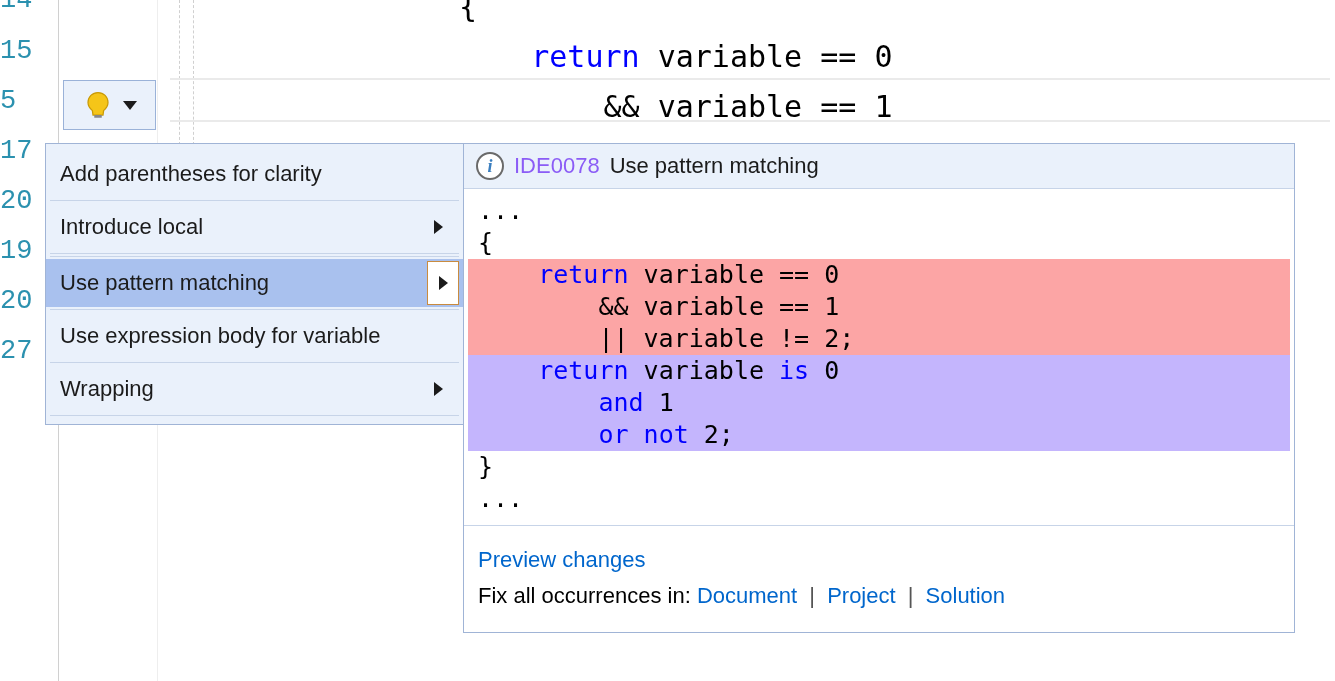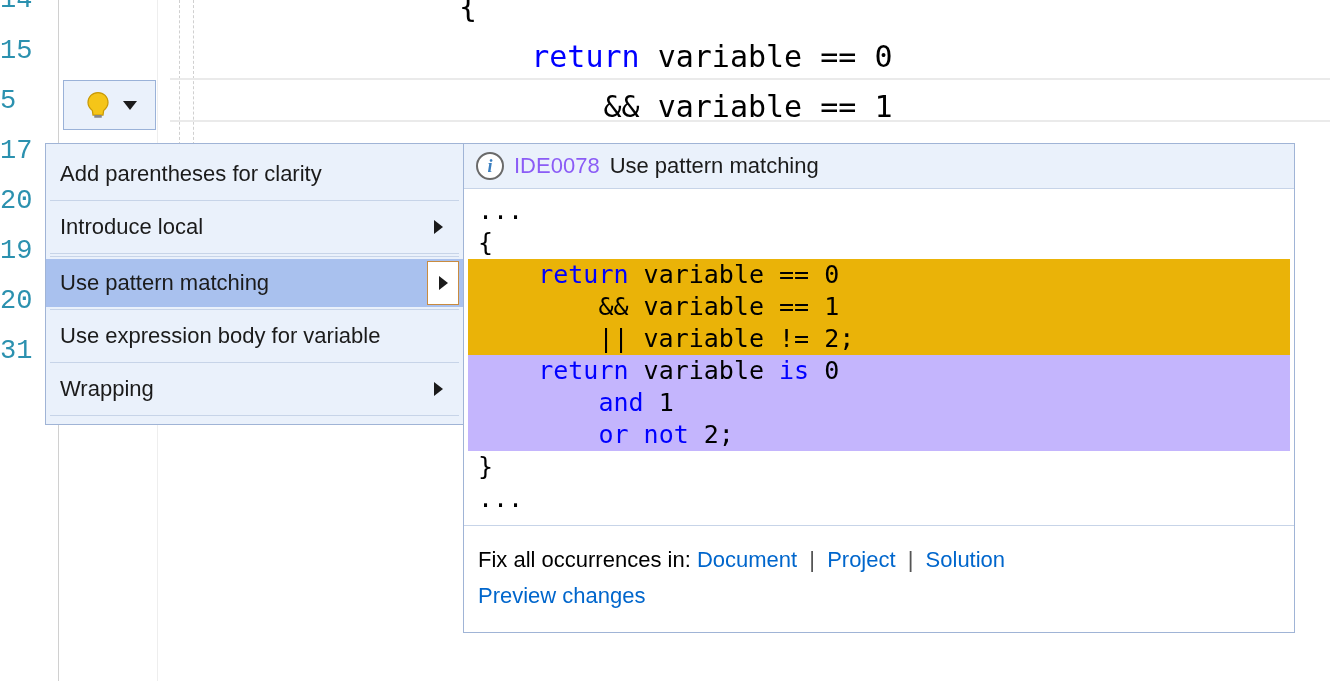--- a/index.html
+++ b/index.html
@@ -170,21 +170,21 @@
   .diag-msg { color: #1b1b1b; }
 
   .diff {
     padding: 6px 14px 10px 14px;
     font-family: Consolas, monospace;
     font-size: 25px;
     line-height: 32px;
     white-space: pre;
   }
   .diff-line { padding: 0 10px; margin-left: -10px; margin-right: -10px;}
-  .del { background: #eab308; }
+  .del { background: #fca5a5; }
   .add { background: #c4b5fd; }
   .kw2 { color: #0000ff; }
 
   .preview-footer {
     border-top: 1px solid #c7d4e8;
     padding: 16px 14px 18px 14px;
     font-size: 22px;
     line-height: 36px;
   }
   .link { color: #0066cc; }
@@ -199,21 +199,21 @@
 <div class="current-line"></div>
 
 <div class="gutter">
   <div class="ln14">14</div>
   <div>15</div>
   <div>5</div>
   <div>17</div>
   <div>20</div>
   <div>19</div>
   <div>20</div>
-  <div>31</div>
+  <div>27</div>
 </div>
 
 <div class="code"><span>                {</span>
                     <span class="kw">return</span><span> variable == 0</span>
 <span>                        &amp;&amp; variable == 1</span></div>
 
 <div class="bulb-btn">
   <svg viewBox="0 0 24 24">
     <path fill="#f5c518" stroke="#c99a06" stroke-width="1" d="M12 2 C7.5 2 4 5.5 4 10 c0 3 1.8 5 3.5 6.5 L8 20 h8 l0.5-3.5 C18.2 15 20 13 20 10 C20 5.5 16.5 2 12 2 Z"></path>
     <rect x="9" y="20" width="6" height="2.2" fill="#888"></rect>
@@ -251,23 +251,23 @@
 </div>
 
 <div class="preview">
   <div class="preview-header">
     <span class="info-icon">i</span>
     <span class="diag-id">IDE0078</span>
     <span class="diag-msg">Use pattern matching</span>
   </div>
   <div class="diff"><div class="diff-line">...</div><div class="diff-line">{</div><div class="diff-line del">    <span class="kw2">return</span><span> variable == 0</span></div><div class="diff-line del">        &amp;&amp; variable == 1</div><div class="diff-line del">        || variable != 2;</div><div class="diff-line add">    <span class="kw2">return</span><span> variable </span><span class="kw2">is</span><span> 0</span></div><div class="diff-line add">        <span class="kw2">and</span><span> 1</span></div><div class="diff-line add">        <span class="kw2">or</span> <span class="kw2">not</span><span> 2;</span></div><div class="diff-line">}</div><div class="diff-line">...</div></div>
   <div class="preview-footer">
+    <div><span class="link">Preview changes</span></div>
     <div>
       <span>Fix all occurrences in:</span>
       <span class="link">Document</span>
       <span class="sep-pipe">|</span>
       <span class="link">Project</span>
       <span class="sep-pipe">|</span>
       <span class="link">Solution</span>
     </div>
-    <div><span class="link">Preview changes</span></div>
   </div>
 </div>
 
 </body></html>

